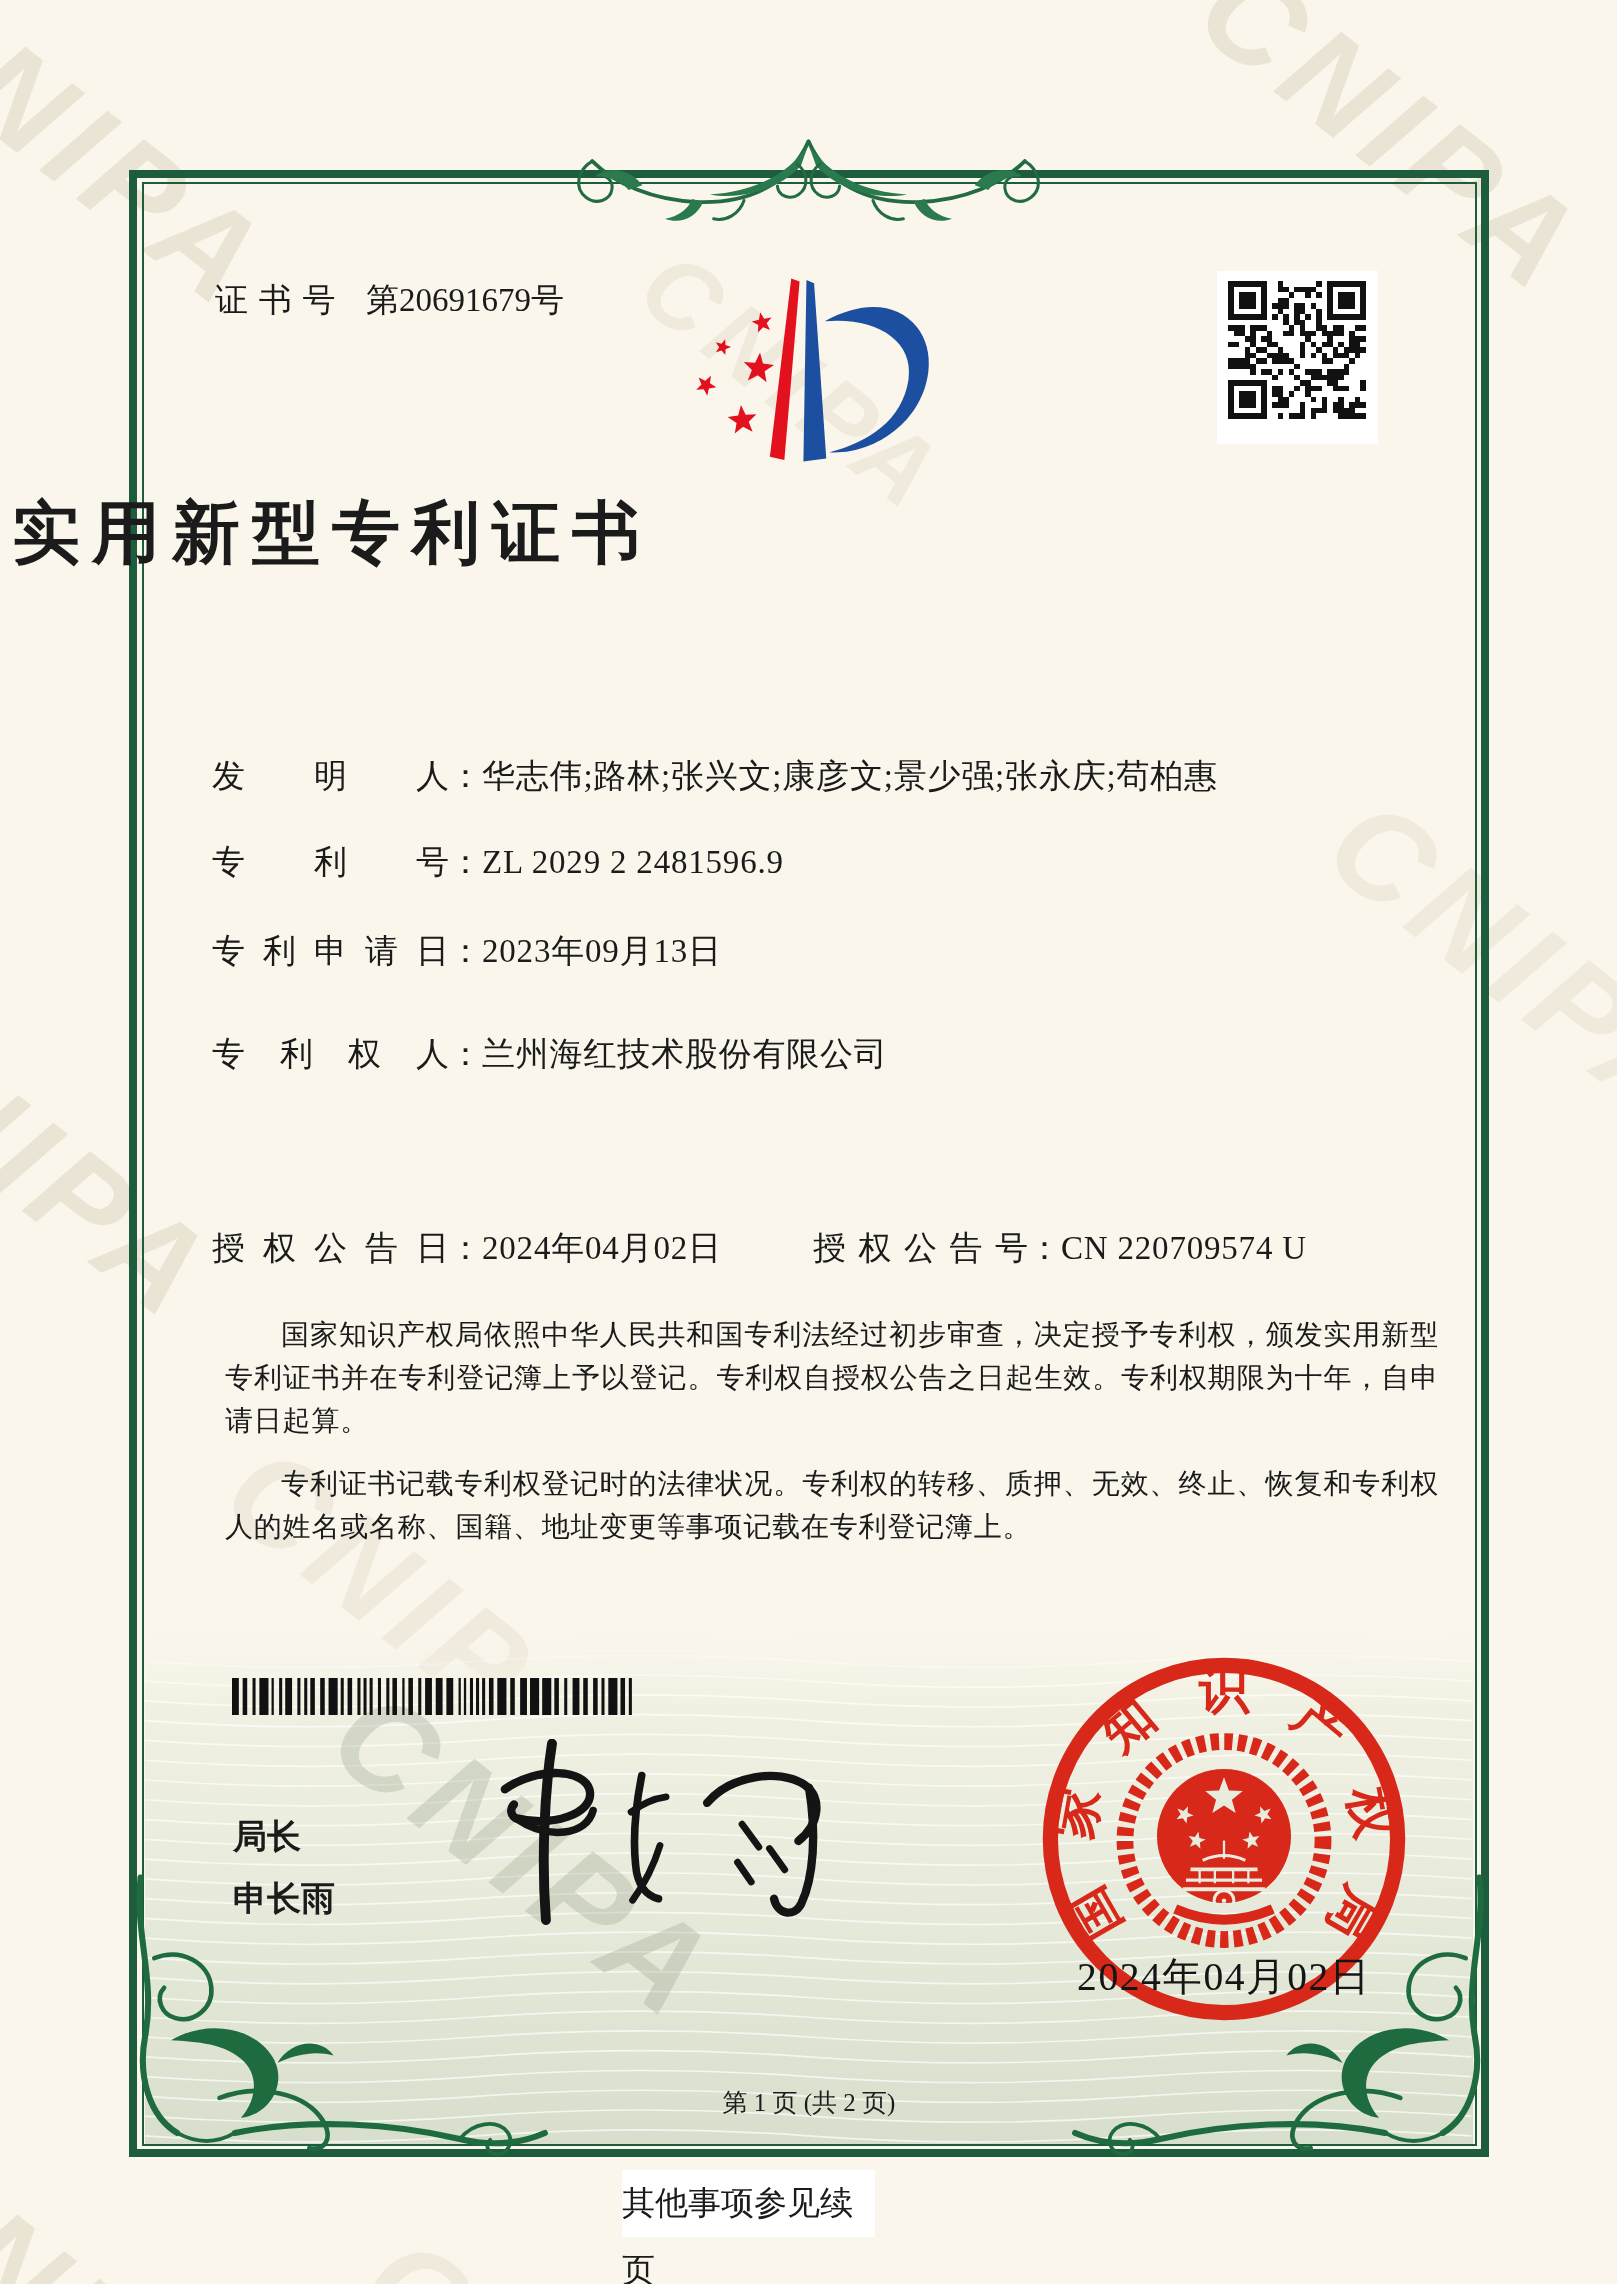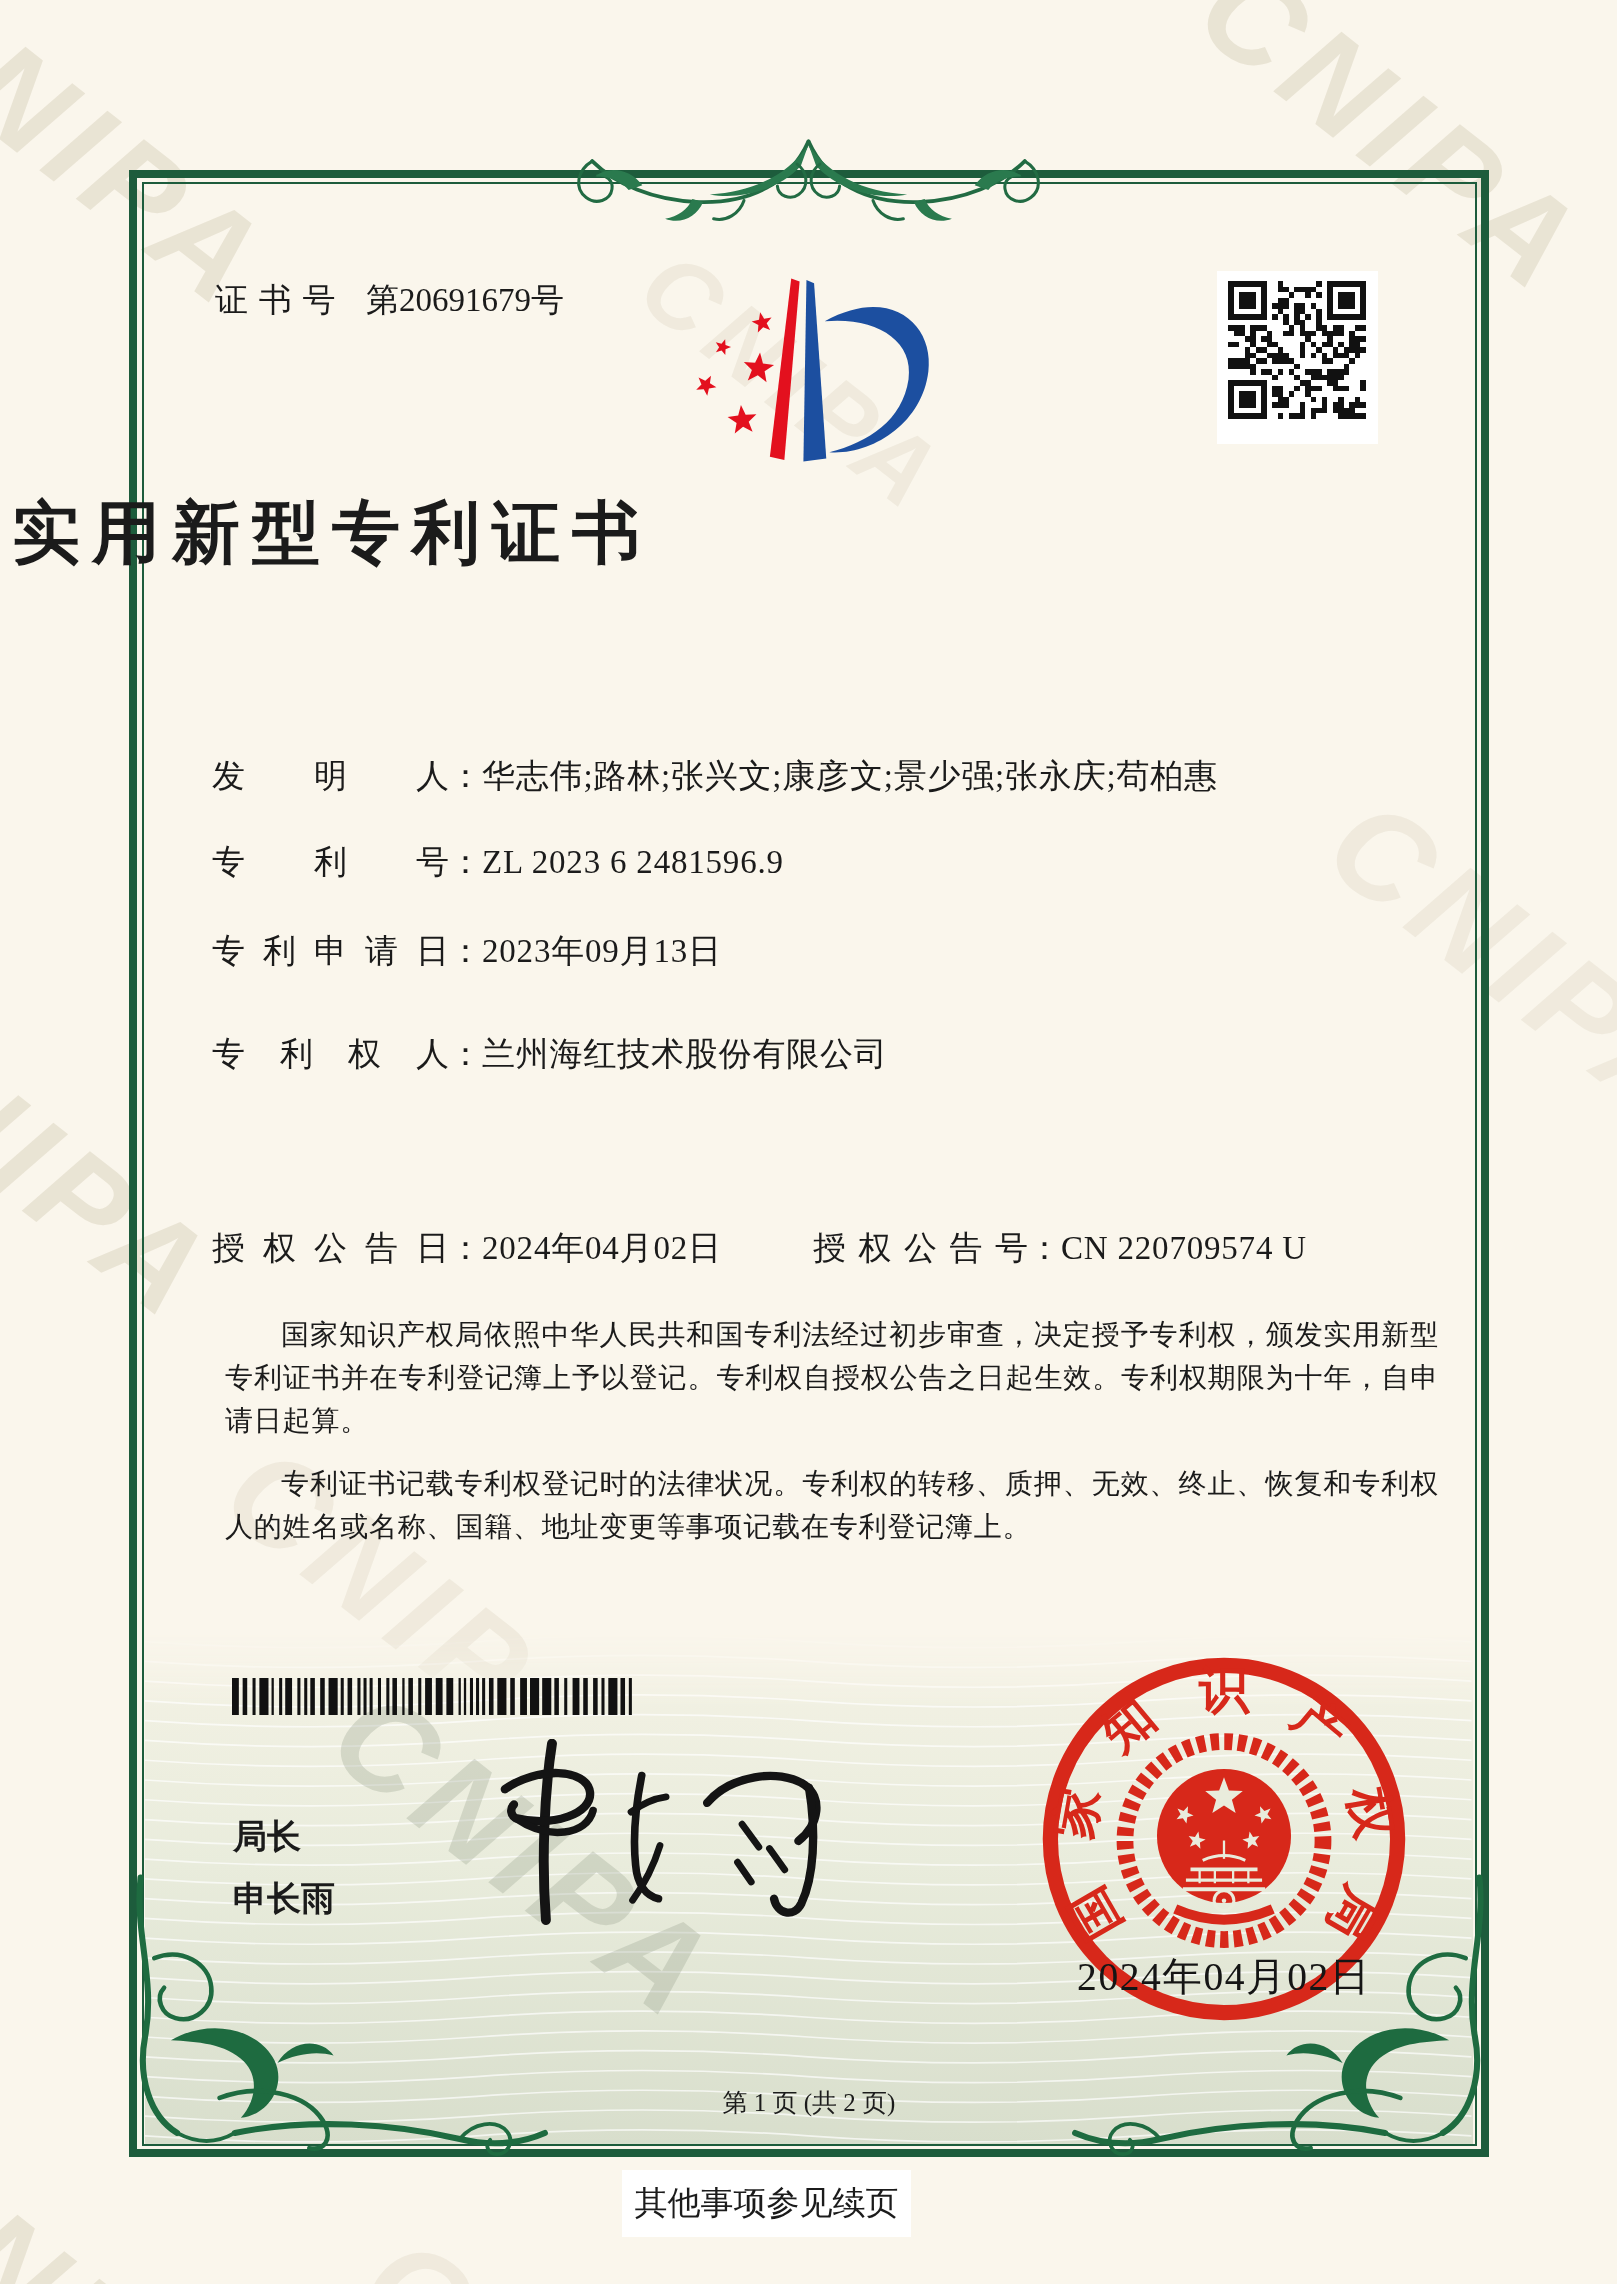--- a/index.html
+++ b/index.html
@@ -47,22 +47,22 @@
   .paras p{margin:0 0 20px 0;text-indent:2em}
   
   .barcode{position:absolute;left:232px;top:1678px;width:409px;height:37px;z-index:6}
   .sig-svg{position:absolute;left:479px;top:1739px;width:365px;height:194px;z-index:6}
   .signer{position:absolute;left:233px;font-size:34px;font-weight:600;z-index:6;
           font-family:Liberation Sans, sans-serif}
   #signer-title{top:1814px}
   #signer-name{top:1876px}
   .seal{position:absolute;left:1026px;top:1641px;width:396px;height:396px;z-index:7}
   .page-num{position:absolute;left:0;right:0;top:2086px;text-align:center;font-size:25px;z-index:6}
-  .cont-box{position:absolute;left:622px;top:2170px;width:289px;height:67px;background:#ffffff;z-index:6;
-            text-align:center;line-height:67px;font-size:33px}
+  .cont-box{position:absolute;left:622px;top:2170px;width:253px;height:67px;background:#ffffff;z-index:6;
+            line-height:67px;font-size:33px}
 </style>
 </head>
 <body>
 
 <div class="page">
 
   <div class="wm" style="left:-53px;top:-53px">CNIPA</div>
   <div class="wm" style="left:1263px;top:-68px">CNIPA</div>
   <div class="wm dim" style="left:689px;top:228px;font-size:99px">CNIPA</div>
   <div class="wm" style="left:-107px;top:959px">CNIPA</div>
@@ -455,21 +455,21 @@
         <rect x="24" y="24" width="1" height="1" fill="#111"></rect>
       </svg>
   </div>
 
   <div class="title">实用新型专利证书</div>
 
   <div class="frow" style="top:756px">
     <span class="flabel">发明人</span><span class="fcolon">：</span><span class="fvalue">华志伟;路林;张兴文;康彦文;景少强;张永庆;苟柏惠</span>
   </div>
   <div class="frow" style="top:842px">
-    <span class="flabel">专利号</span><span class="fcolon">：</span><span class="fvalue">ZL 2023 6 2481596.9</span>
+    <span class="flabel">专利号</span><span class="fcolon">：</span><span class="fvalue">ZL 2029 2 2481596.9</span>
   </div>
   <div class="frow" style="top:931px">
     <span class="flabel">专利申请日</span><span class="fcolon">：</span><span class="fvalue">2023年09月13日</span>
   </div>
   <div class="frow" style="top:1034px">
     <span class="flabel">专利权人</span><span class="fcolon">：</span><span class="fvalue">兰州海红技术股份有限公司</span>
   </div>
   <div class="frow" style="top:1228px">
     <span class="flabel">授权公告日</span><span class="fcolon">：</span><span class="fvalue">2024年04月02日</span>
     <span class="grant2">

